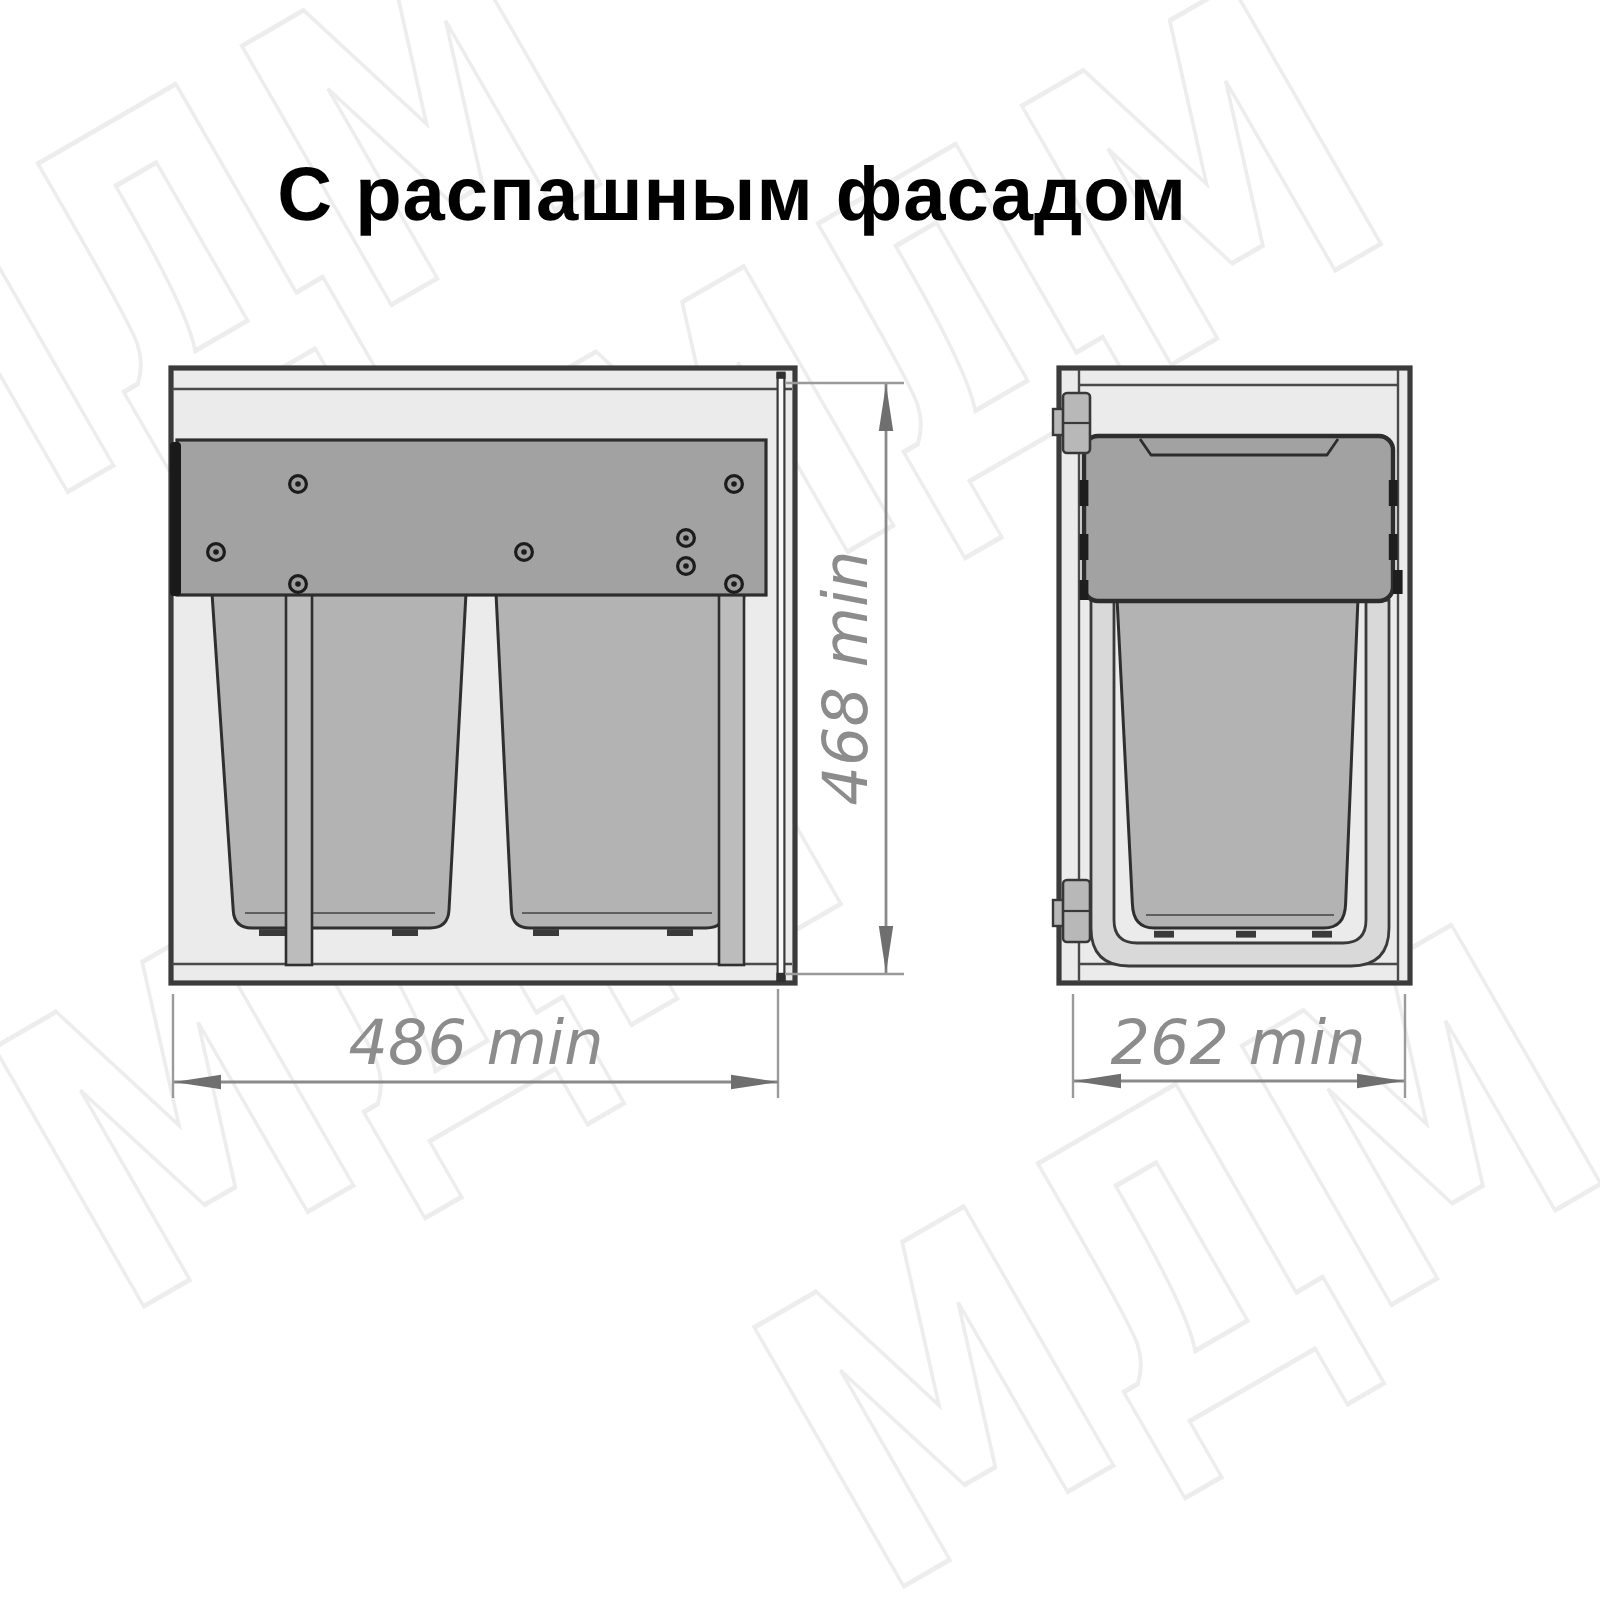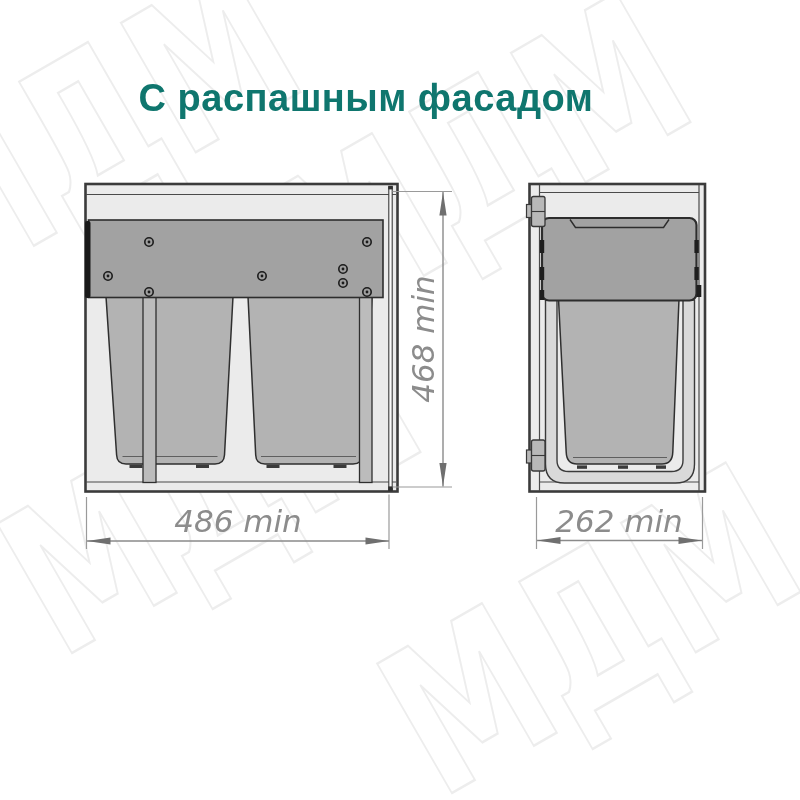--- a/index.html
+++ b/index.html
@@ -1,21 +1,21 @@
 <!DOCTYPE html>
 <html><head>
 <meta charset="utf-8">
 <style>
   html,body{margin:0;padding:0;background:#ffffff;}
   .stage{position:relative;width:800px;height:800px;background:#ffffff;overflow:hidden;
          font-family:"Liberation Sans",sans-serif;}
   .layer{position:absolute;left:0;top:0;width:800px;height:800px;}
   .title{position:absolute;left:0;top:77px;width:732px;text-align:center;
          font-family:"Liberation Sans",sans-serif;font-weight:700;font-size:38px;
-         color:#0f766e;letter-spacing:.5px;}
+         color:#000000;letter-spacing:.5px;}
   .dim{font-family:"DejaVu Sans",sans-serif;font-style:italic;font-size:31px;fill:#8c8c8c;}
   .wm{font-family:"DejaVu Sans",sans-serif;font-weight:bold;font-size:205px;
       fill:none;stroke:#ededed;stroke-width:2.4px;}
   .thin{stroke:#4a4a4a;stroke-width:1.2;}
   .ext{stroke:#9a9a9a;stroke-width:1.2;}
   .dline{stroke:#8a8a8a;stroke-width:1.4;}
   .arr{fill:#6f6f6f;}
 </style>
 </head>
 <body>

